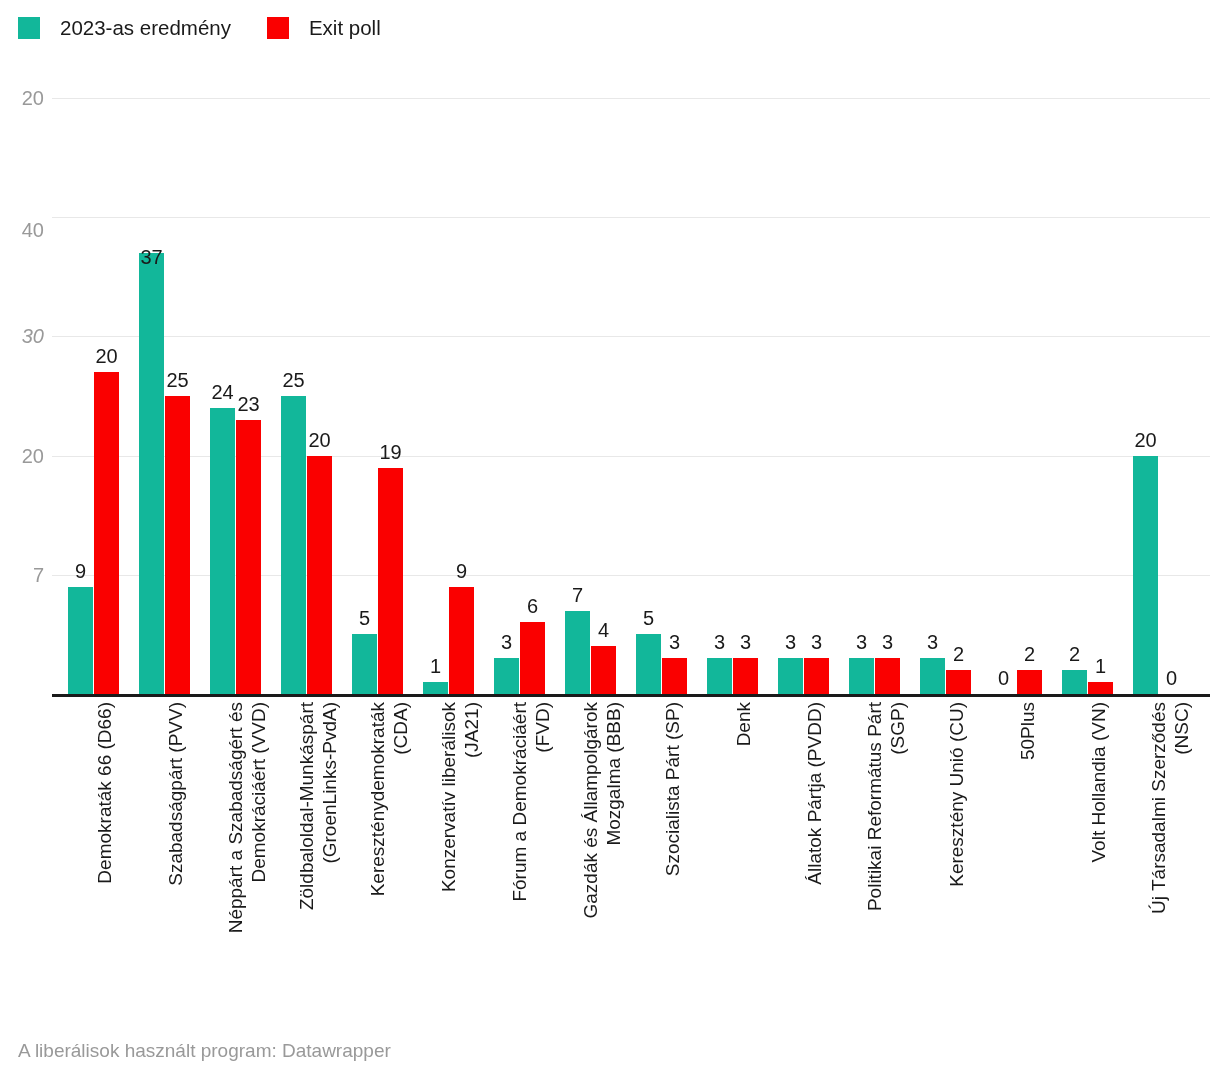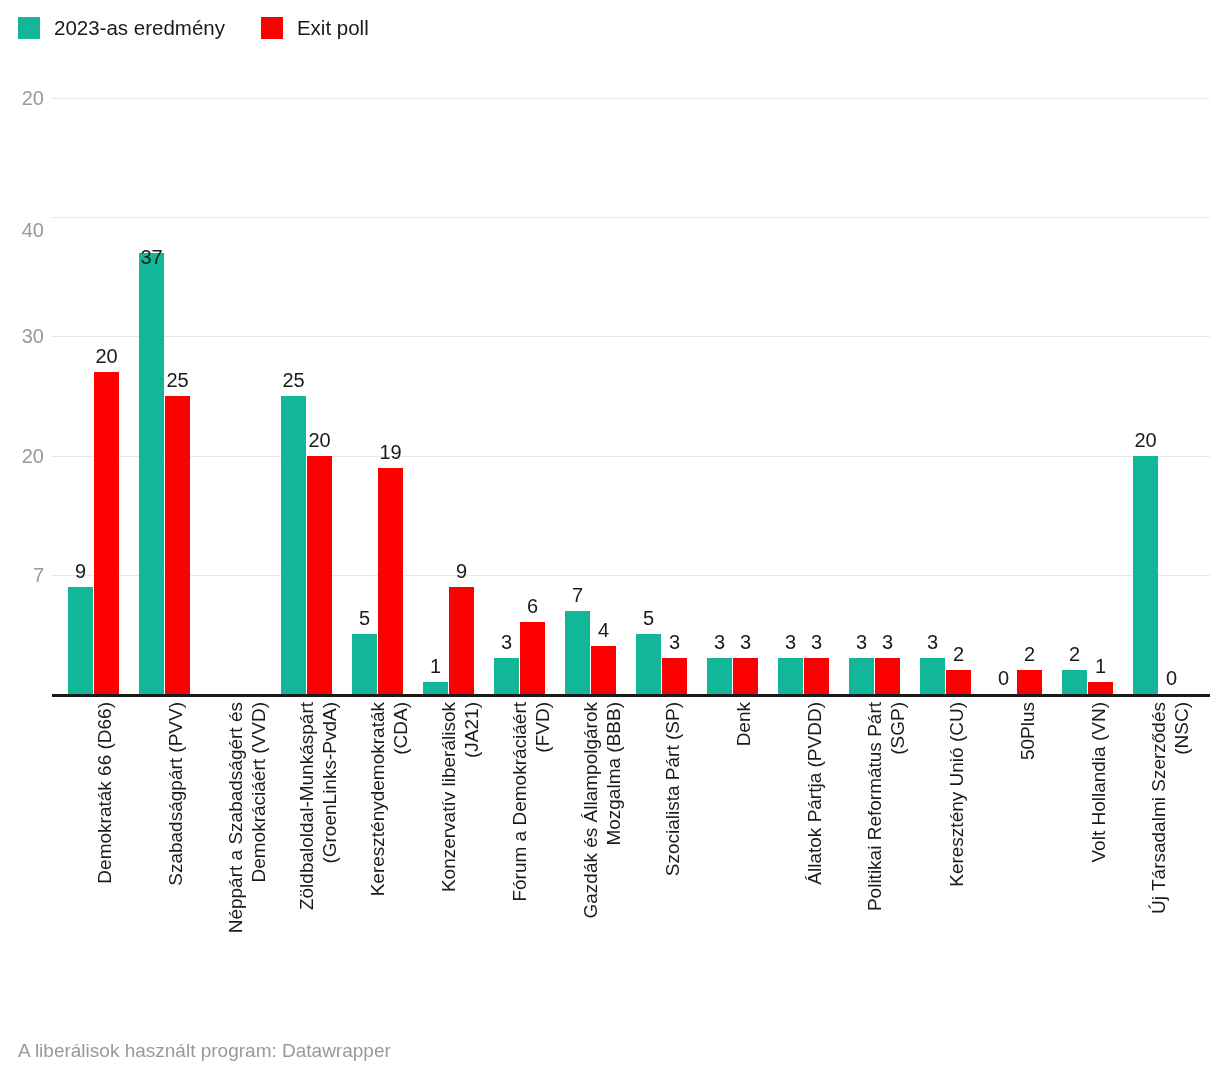--- a/index.html
+++ b/index.html
@@ -18,21 +18,21 @@
     left:18px; top:14px;
     height:28px;
     display:flex; align-items:center; gap:0;
   }
   .legend-item{display:flex;align-items:center;}
   .legend-item + .legend-item{margin-left:36px;}
   .legend-swatch{
     width:22px;height:22px;display:block;flex:none;
   }
   .legend-label{
-    margin-left:14px;
+    margin-left:20px;
     font-size:20.5px;
     line-height:22px;
     color:#1a1a1a;
     white-space:nowrap;
   }
 
   
   #chart{
     position:absolute;
     left:0; top:0;
@@ -150,21 +150,21 @@
 </div>
 
 <div id="chart">
   <div id="plot">
     <div id="gridlines">
         <div class="gridline" style="top: 476.8px;"></div>
         <div class="ytick" style="top: 476.8px;">7</div>
         <div class="gridline" style="top: 357.6px;"></div>
         <div class="ytick" style="top: 357.6px;">20</div>
         <div class="gridline" style="top: 238.4px;"></div>
-        <div class="ytick" style="top: 238.4px;">30</div>
+        <div class="ytick" style="top: 238.4px; font-style: italic;">30</div>
         <div class="gridline" style="top: 119.2px;"></div>
         <div class="ytick" style="top: 132px;">40</div>
         <div class="gridline" style="top: 0px;"></div>
         <div class="ytick" style="top: 0px;">20</div>
         <div class="gridline zero"></div>
       </div>
     <div id="bars">
         <div class="group" style="left: 8px;">
           <div class="bar-wrap a">
             <div class="bar teal" style="height: 107.28px;"></div>
@@ -176,20 +176,30 @@
           </div>
         </div>
         <div class="group" style="left: 79px;">
           <div class="bar-wrap a">
             <div class="bar teal" style="height: 441.04px;"></div>
             <div class="bar-value" style="bottom: 427px;">37</div>
           </div>
           <div class="bar-wrap b">
             <div class="bar red" style="height: 298px;"></div>
             <div class="bar-value" style="bottom: 304px;">25</div>
+          </div>
+        </div>
+        <div class="group" style="left: 150px;">
+          <div class="bar-wrap a">
+            <div class="bar teal" style="height: 286.08px;"></div>
+            <div class="bar-value" style="bottom: 292.08px;">24</div>
+          </div>
+          <div class="bar-wrap b">
+            <div class="bar red" style="height: 274.16px;"></div>
+            <div class="bar-value" style="bottom: 280.16px;">23</div>
           </div>
         </div>
         <div class="group" style="left: 221px;">
           <div class="bar-wrap a">
             <div class="bar teal" style="height: 298px;"></div>
             <div class="bar-value" style="bottom: 304px;">25</div>
           </div>
           <div class="bar-wrap b">
             <div class="bar red" style="height: 238.4px;"></div>
             <div class="bar-value" style="bottom: 244.4px;">20</div>

